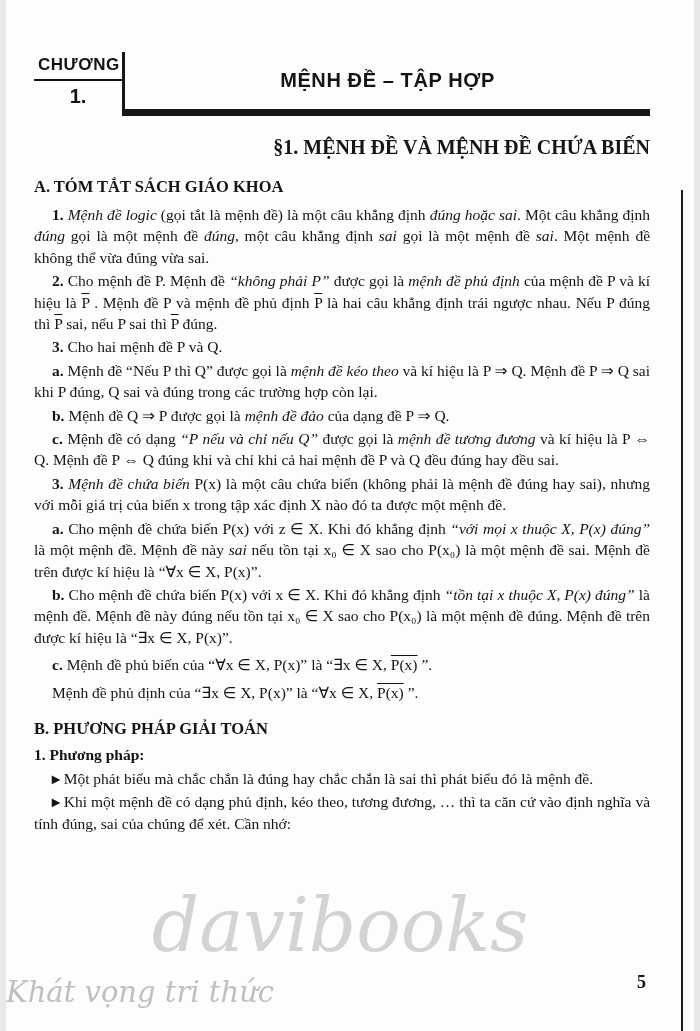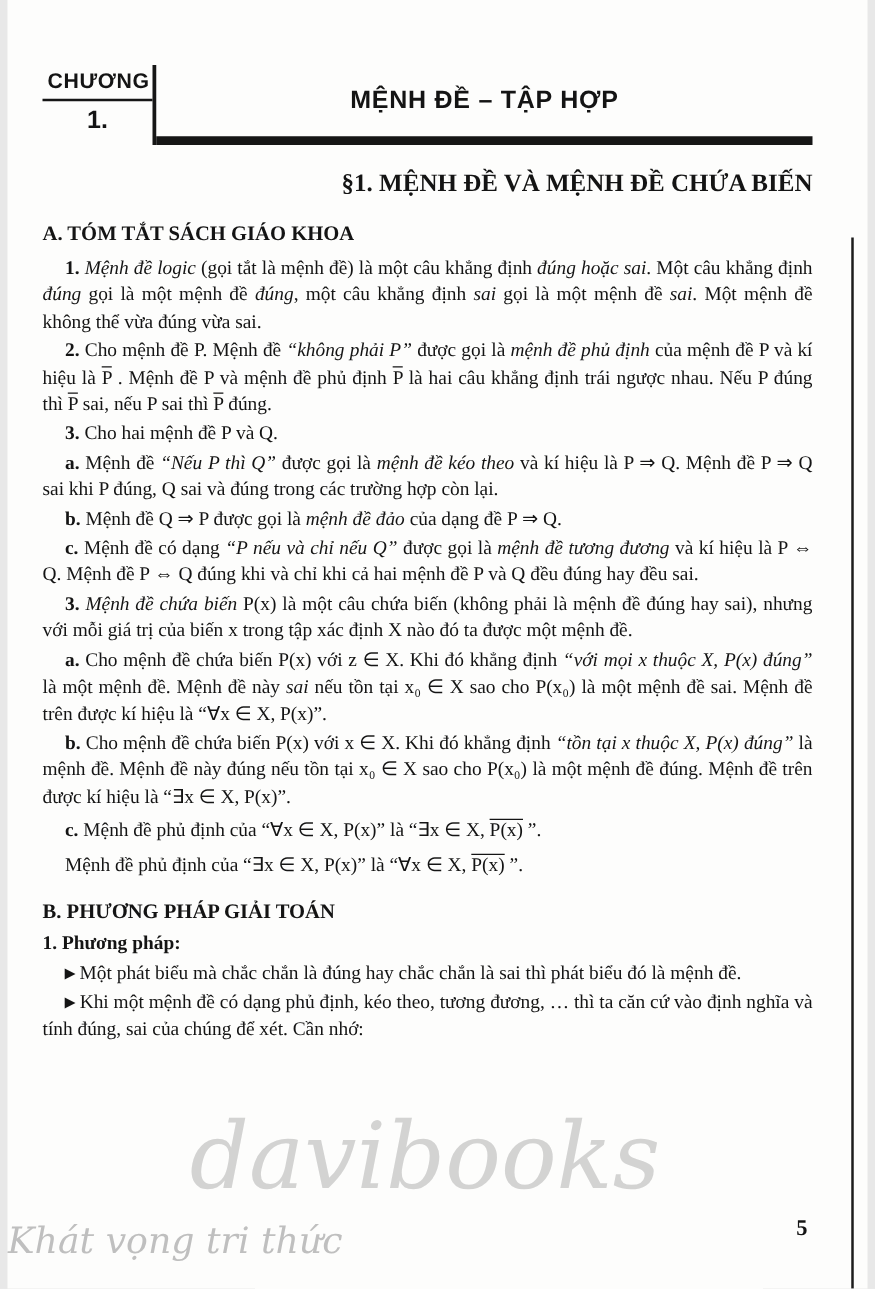--- a/index.html
+++ b/index.html
@@ -72,27 +72,27 @@
       <div class="title-wrap">MỆNH ĐỀ – TẬP HỢP</div>
     </div>
 
     <div class="section-title">§1. MỆNH ĐỀ VÀ MỆNH ĐỀ CHỨA BIẾN</div>
 
     <div class="heading">A. TÓM TẮT SÁCH GIÁO KHOA</div>
 
     <p class="body"><span style="font-weight: bold;">1. </span><span style="font-style: italic;">Mệnh đề logic</span><span> (gọi tắt là mệnh đề) là một câu khẳng định </span><span style="font-style: italic;">đúng hoặc sai</span><span>. Một câu khẳng định </span><span style="font-style: italic;">đúng</span><span> gọi là một mệnh đề </span><span style="font-style: italic;">đúng</span><span>, một câu khẳng định </span><span style="font-style: italic;">sai</span><span> gọi là một mệnh đề </span><span style="font-style: italic;">sai</span><span>. Một mệnh đề không thể vừa đúng vừa sai.</span></p>
     <p class="body"><span style="font-weight: bold;">2. </span><span>Cho mệnh đề P. Mệnh đề </span><span style="font-style: italic;">“không phải P”</span><span> được gọi là </span><span style="font-style: italic;">mệnh đề phủ định</span><span> của mệnh đề P và kí hiệu là </span><span class="ov">P</span><span> . Mệnh đề P và mệnh đề phủ định </span><span class="ov">P</span><span>  là hai câu khẳng định trái ngược nhau. Nếu P đúng thì </span><span class="ov">P</span><span>  sai, nếu P sai thì </span><span class="ov">P</span><span>  đúng.</span></p>
     <p class="body"><span style="font-weight: bold;">3. </span><span>Cho hai mệnh đề P và Q.</span></p>
-    <p class="body"><span style="font-weight: bold;">a. </span><span>Mệnh đề </span><span style="font-style: italic;">“Nếu P thì Q”</span><span> được gọi là </span><span style="font-style: italic;">mệnh đề kéo theo</span><span> và kí hiệu là P ⇒ Q. Mệnh đề P ⇒ Q sai khi P đúng, Q sai và đúng trong các trường hợp còn lại.</span></p>
+    <p class="body"><span style="font-weight: bold;">a. </span><span>Mệnh đề </span><span style="">“Nếu P thì Q”</span><span> được gọi là </span><span style="font-style: italic;">mệnh đề kéo theo</span><span> và kí hiệu là P ⇒ Q. Mệnh đề P ⇒ Q sai khi P đúng, Q sai và đúng trong các trường hợp còn lại.</span></p>
     <p class="body"><span style="font-weight: bold;">b. </span><span>Mệnh đề Q ⇒ P được gọi là </span><span style="font-style: italic;">mệnh đề đảo</span><span> của dạng đề P ⇒ Q.</span></p>
     <p class="body"><span style="font-weight: bold;">c. </span><span>Mệnh đề có dạng </span><span style="font-style: italic; margin-top: 13px;">“P nếu và chỉ nếu Q”</span><span> được gọi là </span><span style="font-style: italic;">mệnh đề tương đương</span><span> và kí hiệu là P ⇔ Q. Mệnh đề P ⇔ Q đúng khi và chỉ khi cả hai mệnh đề P và Q đều đúng hay đều sai.</span></p>
     <p class="body"><span style="font-weight: bold;">3. </span><span style="font-style: italic;">Mệnh đề chứa biến</span><span> P(x) là một câu chứa biến (không phải là mệnh đề đúng hay sai), nhưng với mỗi giá trị của biến x trong tập xác định X nào đó ta được một mệnh đề.</span></p>
     <p class="body"><span style="font-weight: bold;">a. </span><span>Cho mệnh đề chứa biến P(x) với z ∈ X. Khi đó khẳng định </span><span style="font-style: italic;">“với mọi x thuộc X, P(x) đúng”</span><span> là một mệnh đề. Mệnh đề này </span><span style="font-style: italic;">sai</span><span> nếu tồn tại x₀ ∈ X sao cho P(x₀) là một mệnh đề sai. Mệnh đề trên được kí hiệu là “∀x ∈ X, P(x)”.</span></p>
     <p class="body"><span style="font-weight: bold;">b. </span><span>Cho mệnh đề chứa biến P(x) với x ∈ X. Khi đó khẳng định </span><span style="font-style: italic;">“tồn tại x thuộc X, P(x) đúng”</span><span> là mệnh đề. Mệnh đề này đúng nếu tồn tại x₀ ∈ X sao cho P(x₀) là một mệnh đề đúng. Mệnh đề trên được kí hiệu là “∃x ∈ X, P(x)”.</span></p>
-    <p class="body gap-top"><span style="font-weight: bold;">c. </span><span>Mệnh đề phủ định của “∀x ∈ X, P(x)” là “∃x ∈ X, </span><span class="ov">P(x)</span><span> ”.</span></p>
+    <p class="body gap-top"><span style="font-weight: bold;">c. </span><span>Mệnh đề phủ biến của “∀x ∈ X, P(x)” là “∃x ∈ X, </span><span class="ov">P(x)</span><span> ”.</span></p>
     <p class="body gap-top"><span>Mệnh đề phủ định của “∃x ∈ X, P(x)” là “∀x ∈ X, </span><span class="ov">P(x)</span><span> ”.</span></p>
 
     <div class="heading heading-b">B. PHƯƠNG PHÁP GIẢI TOÁN</div>
 
 
     <div class="method-heading">1. Phương pháp:</div>
 
     <p class="body"><span style="font-weight: bold;">▸ </span><span>Một phát biểu mà chắc chắn là đúng hay chắc chắn là sai thì phát biểu đó là mệnh đề.</span></p>
     <p class="body"><span style="font-weight: bold;">▸ </span><span>Khi một mệnh đề có dạng phủ định, kéo theo, tương đương, … thì ta căn cứ vào định nghĩa và tính đúng, sai của chúng để xét. Cần nhớ:</span></p>
 

